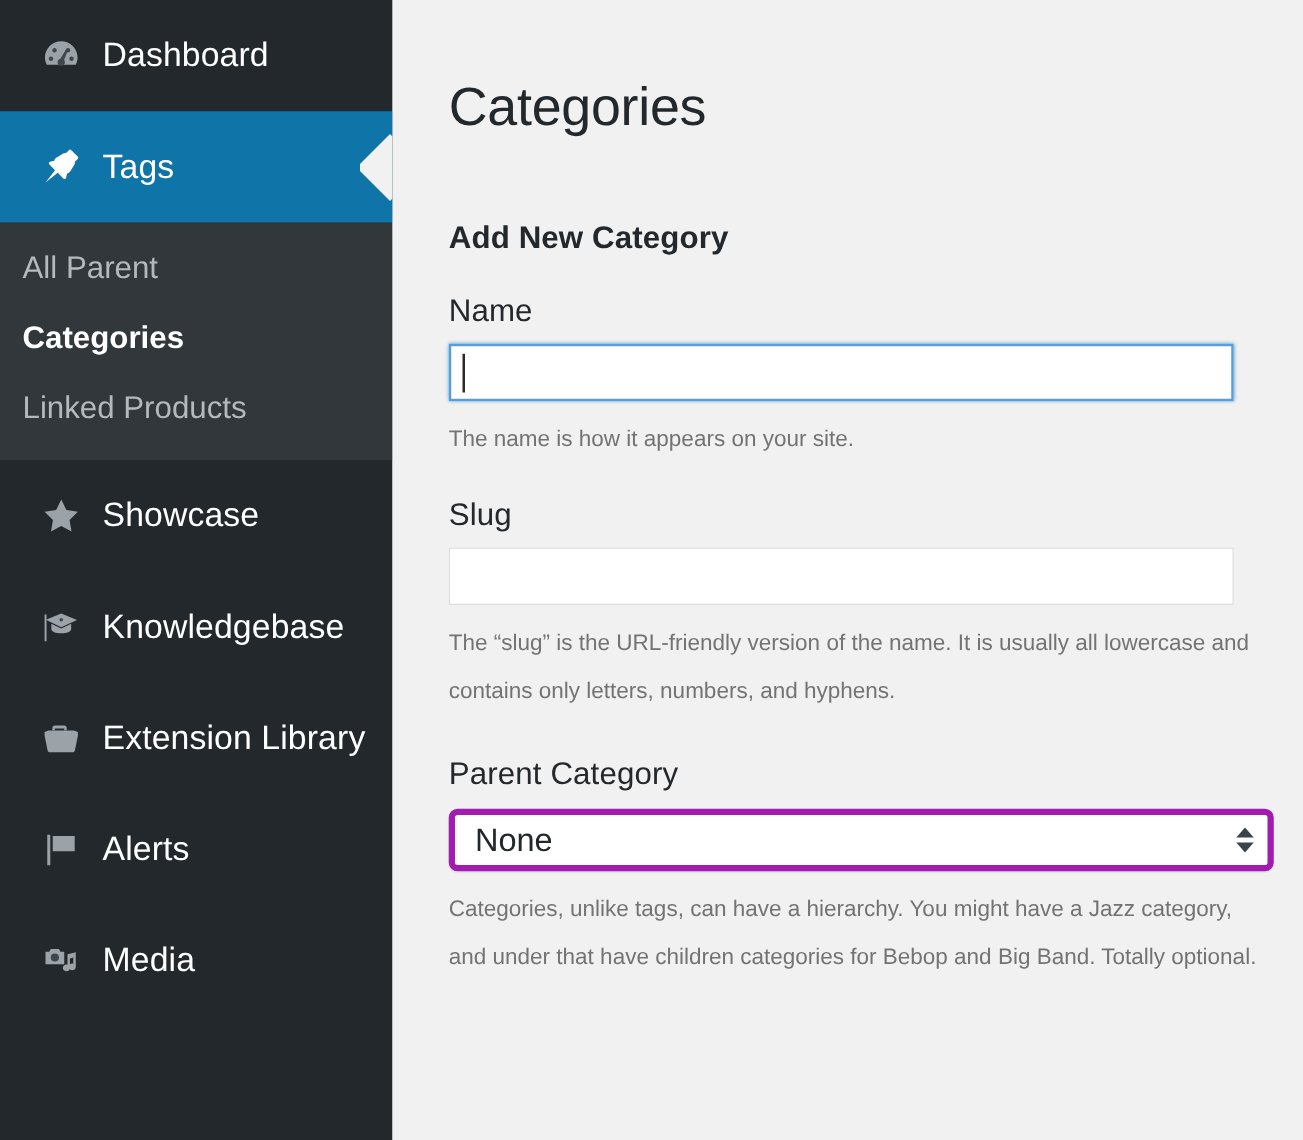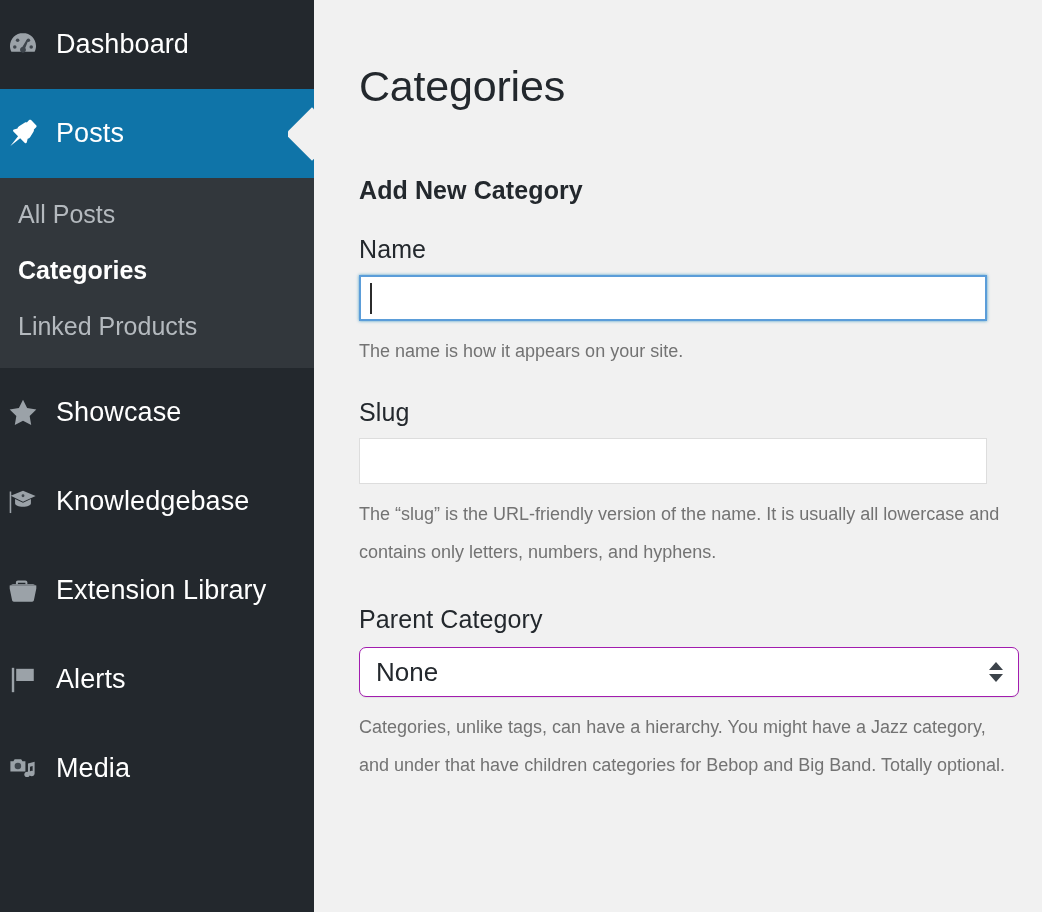--- a/index.html
+++ b/index.html
@@ -24,21 +24,21 @@
     overflow: hidden;
   }
 
   .menu-top { background: #23282d; }
 
   .menu-item {
     position: relative;
     display: flex;
     align-items: center;
     height: 89px;
-    padding-left: 0;
+    padding-left: 26px;
     color: #ffffff;
     font-size: 27px;
     font-weight: 400;
     letter-spacing: 0.1px;
     cursor: pointer;
     user-select: none;
   }
   .menu-item .mi-icon {
     width: 46px; min-width: 46px;
     display: flex; align-items: center; justify-content: center;
@@ -172,21 +172,21 @@
   .select-box {
     width: 660px;
     height: 50px;
     padding: 0 42px 0 16px;
     display: flex;
     align-items: center;
     font-family: "Liberation Sans", sans-serif;
     font-size: 26px;
     color: #23282d;
     background: #ffffff;
-    border: 1px solid #a21caf;
+    border: 5px solid #a21caf;
     border-radius: 7px;
     box-shadow: 0 1px 1px rgba(0,0,0,0.06);
     cursor: pointer;
     user-select: none;
   }
   .select-arrows {
     position: absolute;
     right: 16px; top: 50%;
     transform: translateY(-50%);
     display: flex;
@@ -233,28 +233,28 @@
         </span>
         <span class="mi-label">Dashboard</span>
       </div>
 
       <div class="menu-item active">
         <span class="mi-icon">
           <svg width="34" height="34" viewBox="0 0 24 24" aria-hidden="true">
             <path fill="#ffffff" d="M16.3 2.2l-1.6 1.6c-.5-.1-1.1 0-1.6.3l-3.9 2.4c-.6.4-1 1-1.1 1.7l-2.5.6c-.6.2-.8.9-.4 1.4l3.3 3.3-5.4 6.9 6.9-5.4 3.3 3.3c.5.4 1.2.2 1.4-.4l.6-2.5c.7-.1 1.3-.5 1.7-1.1l2.4-3.9c.3-.5.4-1.1.3-1.6l1.6-1.6c.4-.4.4-1 0-1.4l-3.6-3.6c-.4-.4-1-.4-1.4 0z"></path>
           </svg>
         </span>
-        <span class="mi-label">Posts</span>
+        <span class="mi-label">Tags</span>
         <span class="notch"></span>
       </div>
 
     </div>
 
     <div class="submenu">
-      <a class="submenu-item">All Posts</a>
+      <a class="submenu-item">All Parent</a>
       <a class="submenu-item current">Categories</a>
       <a class="submenu-item">Linked Products</a>
     </div>
 
     <div class="menu-bottom">
 
       <div class="menu-item">
         <span class="mi-icon">
           <svg width="34" height="34" viewBox="0 0 24 24" aria-hidden="true">
             <path fill="#9ba2a8" d="M12 2.6l2.9 5.9 6.5.95-4.7 4.6 1.1 6.5L12 17.5l-5.8 3.05 1.1-6.5-4.7-4.6 6.5-.95L12 2.6z"></path>

